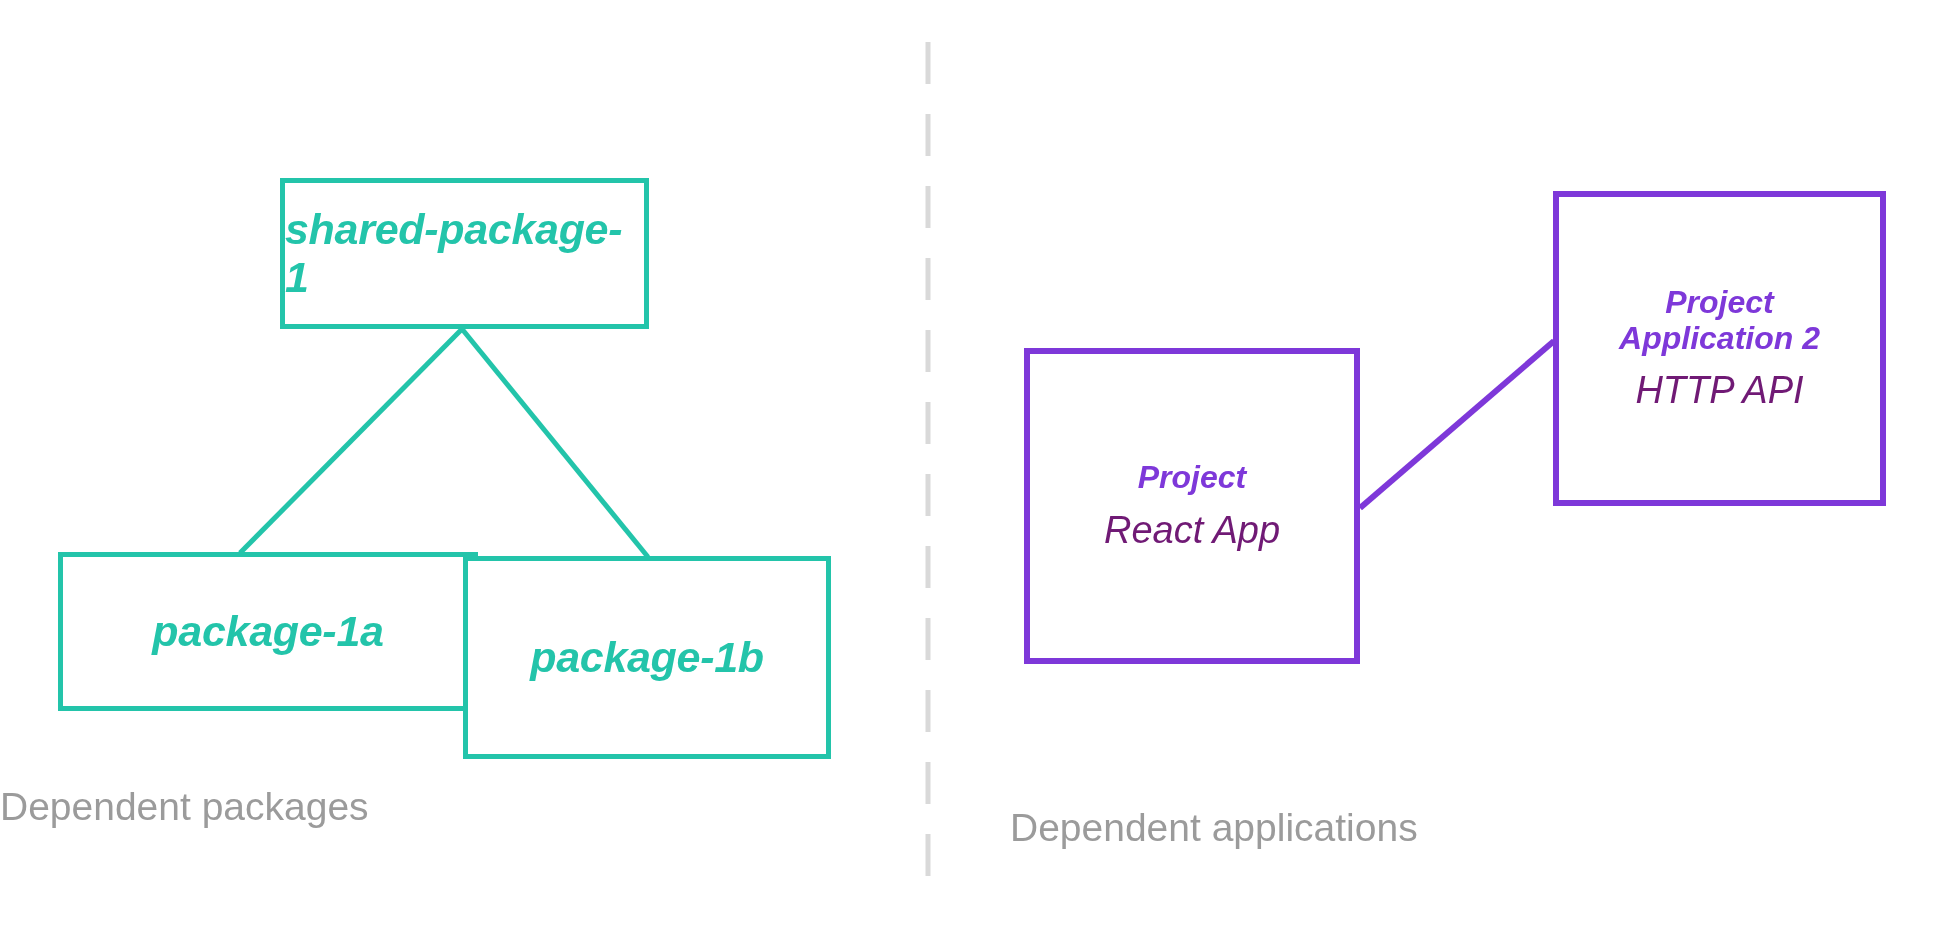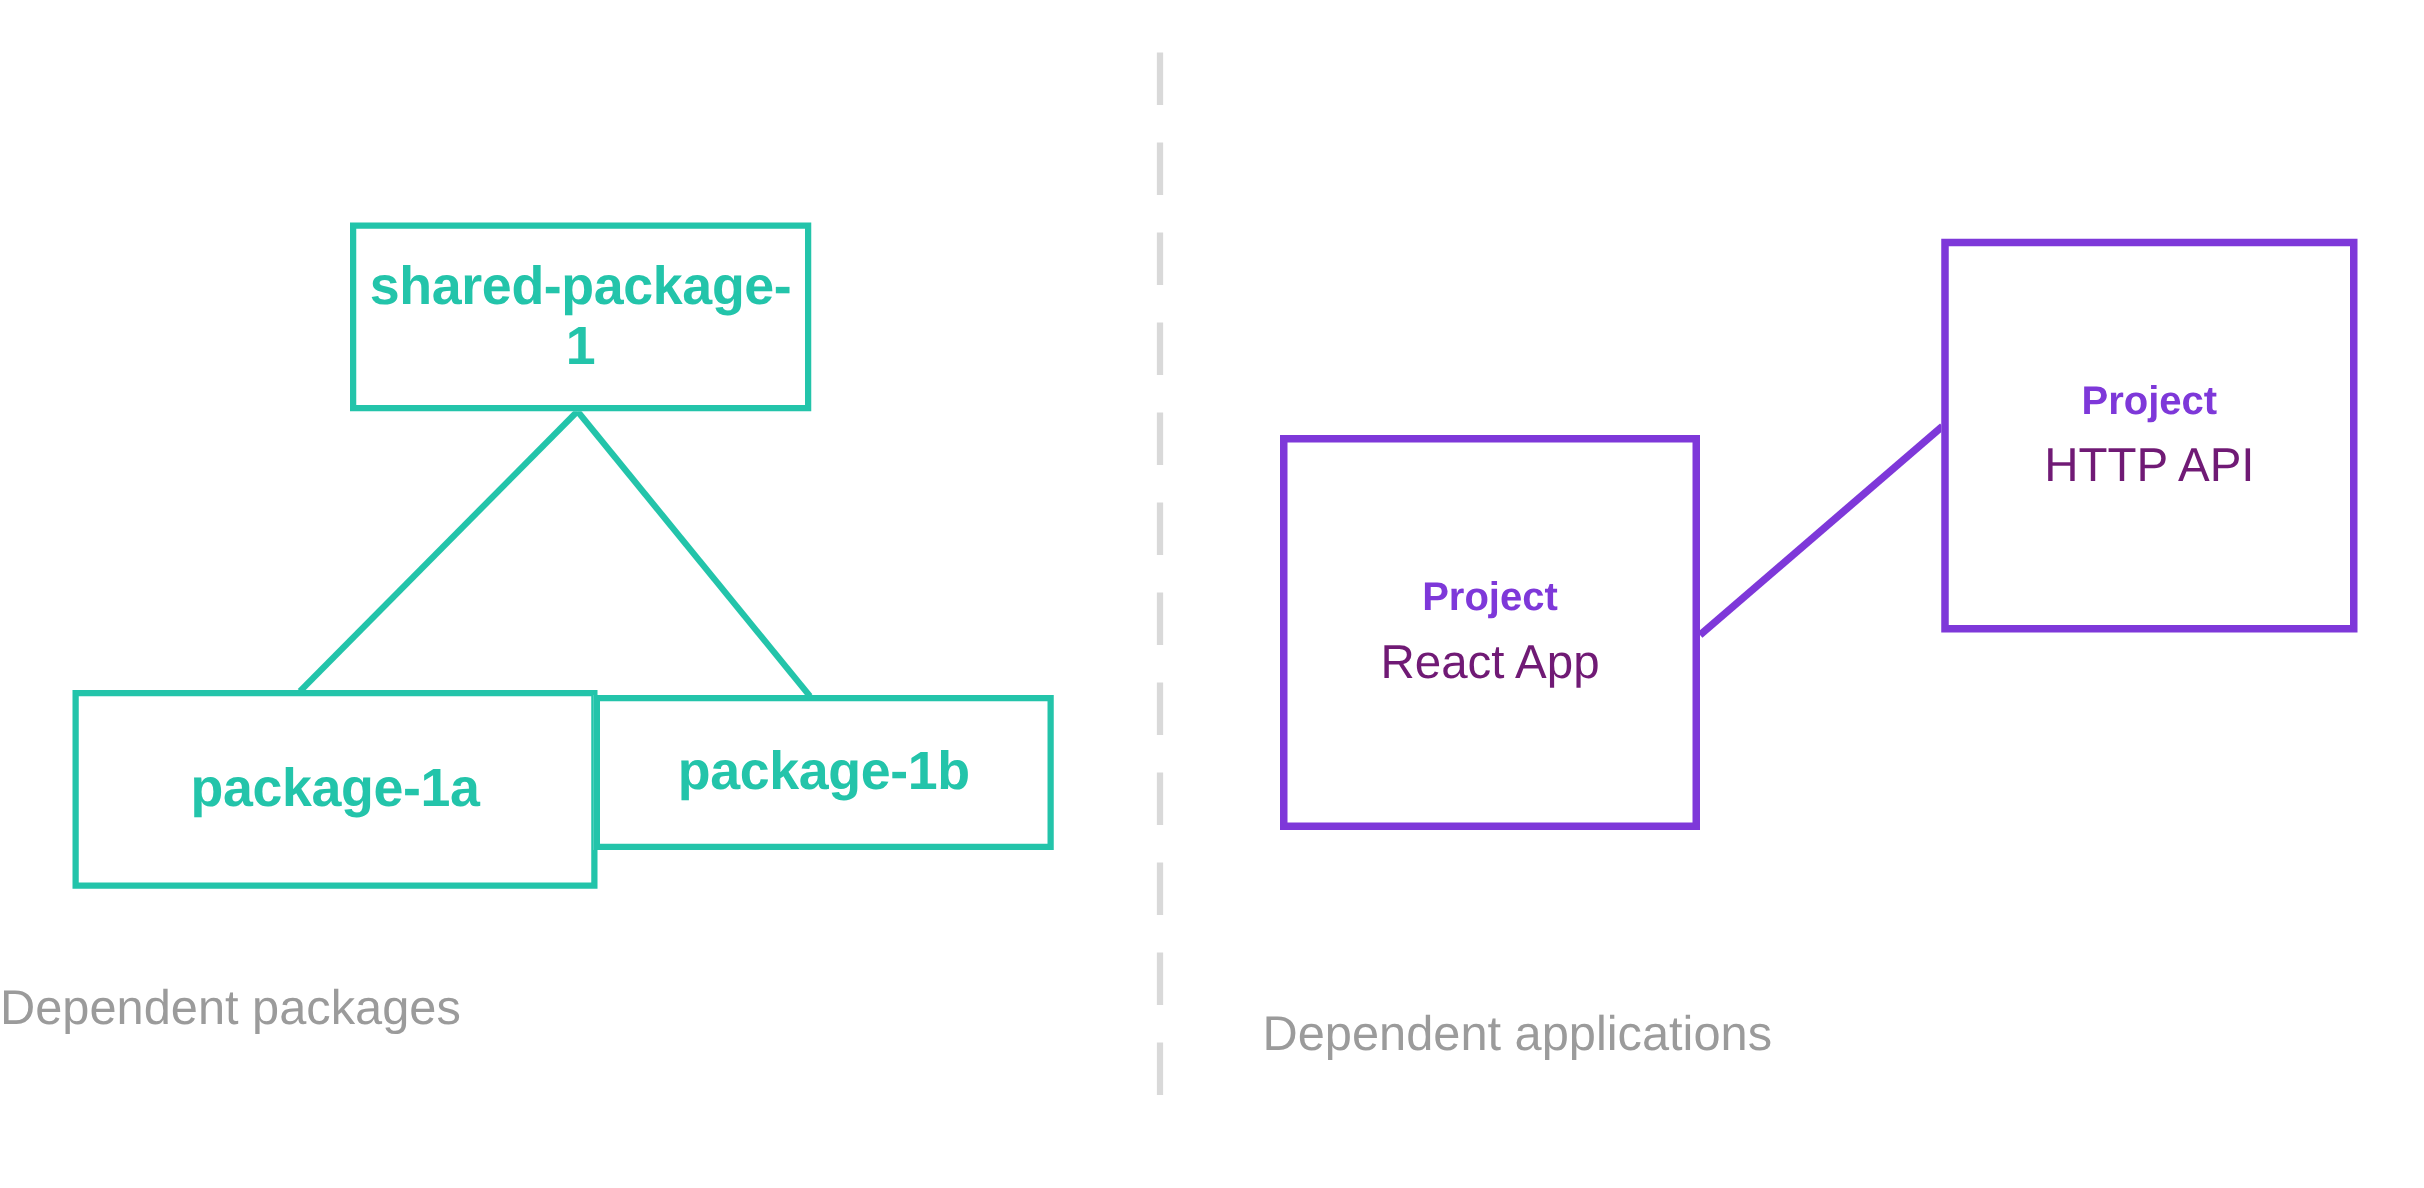--- a/index.html
+++ b/index.html
@@ -27,21 +27,21 @@
     pointer-events: none;
   }
   .node {
     position: absolute;
     box-sizing: border-box;
     display: flex;
     flex-direction: column;
     align-items: center;
     justify-content: center;
     background: #ffffff;
-    text-align: center;
+    font-style: italic;
   }
   .node-pkg {
     border: 5px solid #23c4aa;
   }
   .node-app {
     border: 6px solid #7e38d9;
   }
   .pkg-label {
     color: #23c4aa;
     font-size: 43px;
@@ -72,21 +72,21 @@
     text-align: left;
   }
   
   #node-shared-package-1 {
     left: 280px;  top: 178px;  width: 369px;  height: 151px;
   }
   #node-package-1a {
     left: 58px;   top: 552px;  width: 420px;  height: 159px;
   }
   #node-package-1b {
-    left: 463px;  top: 556px;  width: 368px;  height: 124px; margin-left: 12px;
+    left: 463px;  top: 556px;  width: 368px;  height: 203px;
   }
   #caption-left {
     left: 0px; top: 785px; width: 900px;
   }
   
   #node-project-application-1 {
     left: 1024px; top: 348px;  width: 336px;  height: 316px;
   }
   #node-project-application-2 {
     left: 1553px; top: 191px;  width: 333px;  height: 315px;
@@ -121,18 +121,19 @@
 
   <div class="caption" id="caption-left">Dependent packages</div>
 
   <div class="node node-app" id="node-project-application-1">
     <div class="app-title">Project</div>
     <div class="app-sub">React App</div>
   </div>
 
   <div class="node node-app" id="node-project-application-2">
     <div class="app-title">Project</div>
+    <div class="app-title">Application 2</div>
     <div class="app-sub">HTTP API</div>
   </div>
 
   <div class="caption" id="caption-right">Dependent applications</div>
 
 </div>
 
 </body></html>

